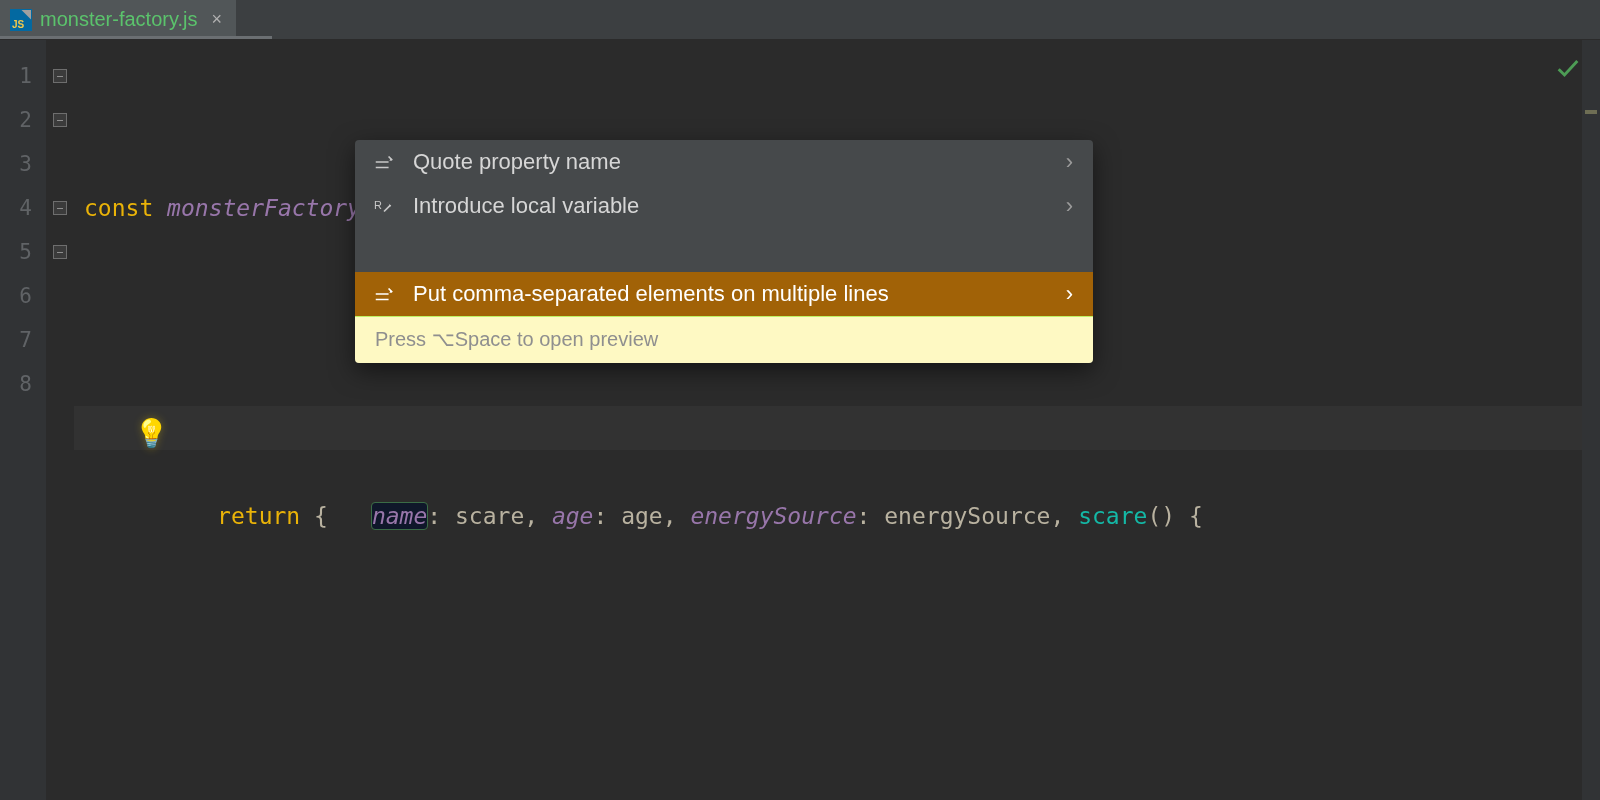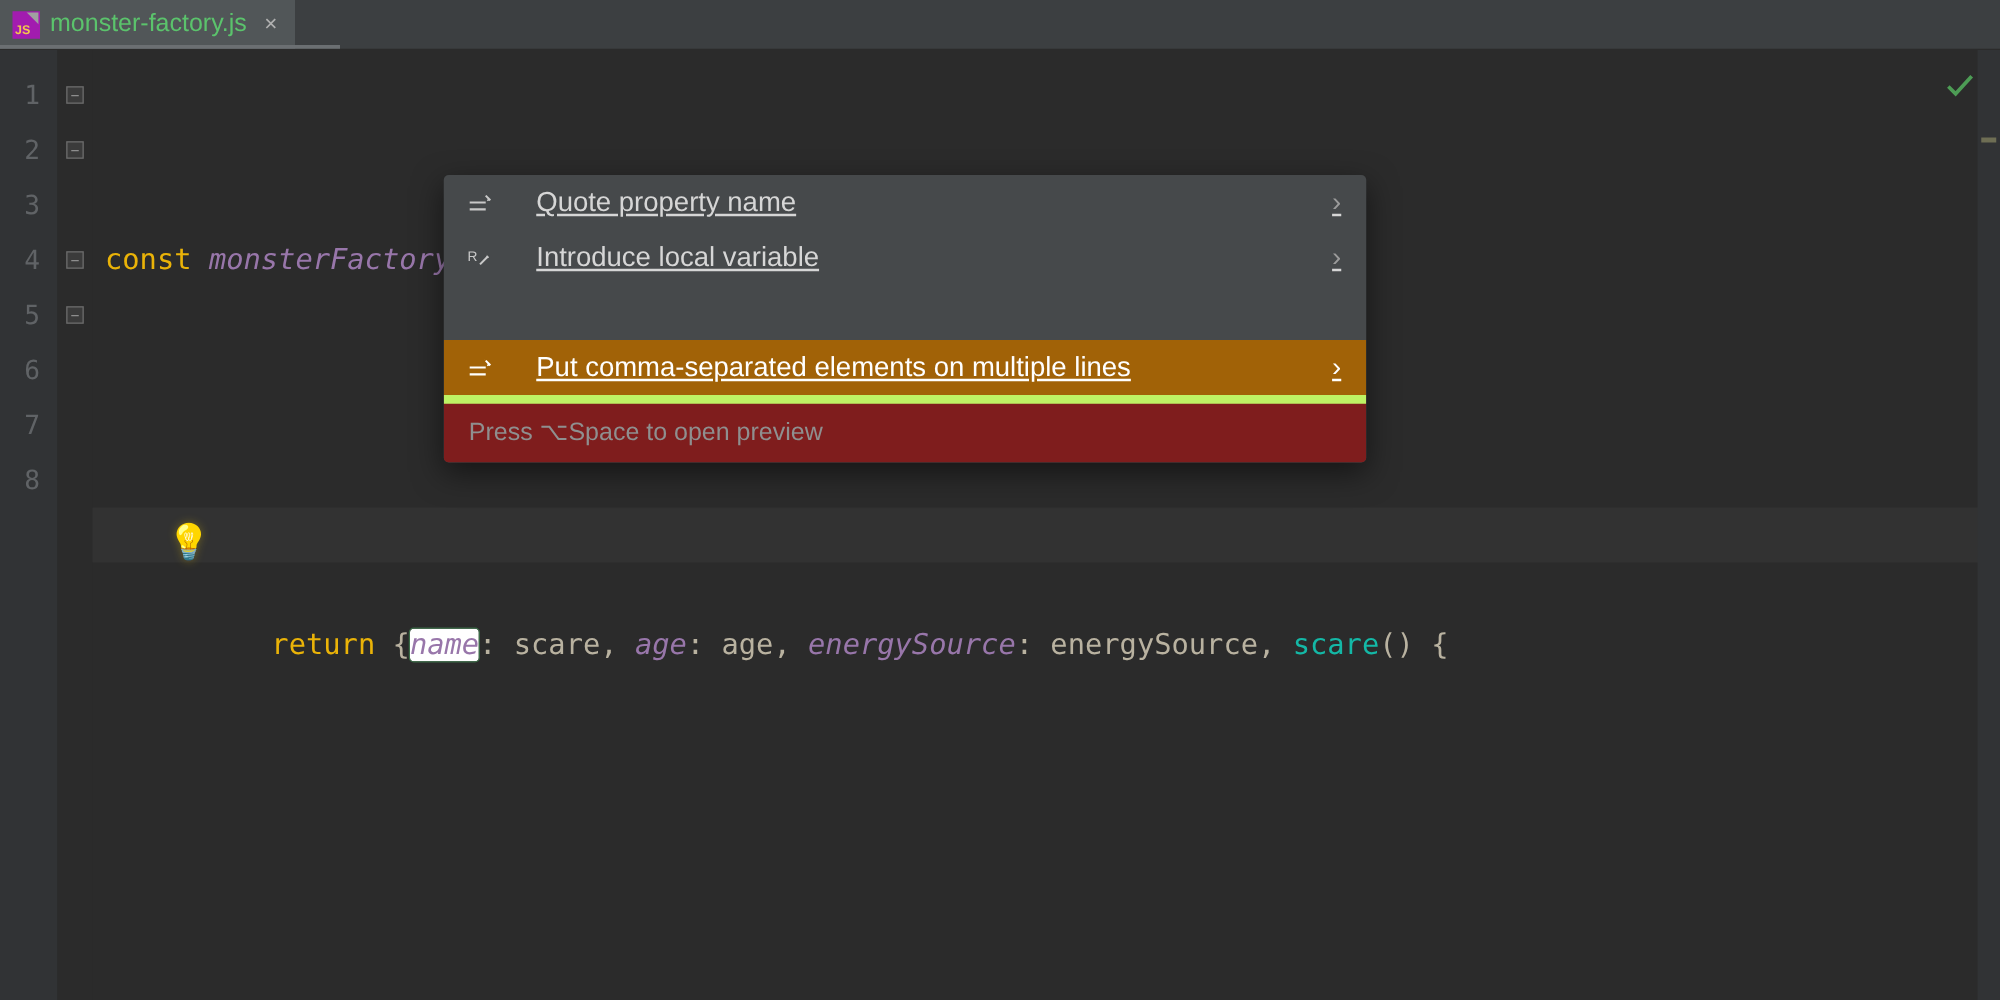--- a/index.html
+++ b/index.html
@@ -26,21 +26,21 @@
     background: #515658;
     padding: 0 14px 0 10px;
     gap: 8px;
     color: #5bc36c;
     font-family: "Segoe UI", "Helvetica Neue", sans-serif;
     font-size: 20px;
   }
   .tab .js-icon {
     width: 22px;
     height: 22px;
-    background: #a21caf;
+    background: #0369a1;
     display: flex;
     align-items: flex-end;
     justify-content: flex-start;
     padding: 1px 2px;
     font-size: 10px;
     font-weight: bold;
     color: #f2c94c;
     position: relative;
   }
   .tab .js-icon::before{
@@ -118,23 +118,24 @@
   }
   .code .line { height: 44px; padding-left: 10px; position:relative; }
   .hl-line { background: #323232; }
 
   
   .kw  { color: #eab308; }
   .id  { color: #9876aa; font-style: italic; }
   .fn  { color: #14b8a6; }
   .plain { color: #b9b2a0; }
   .hl-box{
-    background:#ffffff;
+    background:#0f172a;
     border-radius:3px;
     outline:1px solid #3a6b46;
+    margin-left:44px;
   }
 
   .bulb{
     position:absolute;
     left:60px; top:6px;
     font-size:28px;
     filter: drop-shadow(0 0 4px rgba(255,215,0,.3));
   }
 
   
@@ -168,41 +169,40 @@
     font-family:"Segoe UI","Helvetica Neue",sans-serif;
     overflow:hidden;
   }
   .popup .row{
     display:flex;
     align-items:center;
     height:44px;
     padding:0 20px 0 18px;
     font-size:22px;
     color:#d6d6d6;
-    gap:34px;
-    text-decoration:underline;
+    gap:18px;
   }
   .popup .row.sel{
     background:#a16207;
     color:#ffffff;
     margin-top:44px;
   }
   .popup .row .arrow{
     margin-left:auto;
     color:#9b9b9b;
     font-size:22px;
   }
   .popup .row.sel .arrow{ color:#fff; }
   .popup .row svg{flex:0 0 22px;}
   .popup .footer{
-    background:#7f1d1d;
+    background:#fef9c3;
     color:#8f8f8f;
     font-size:20px;
     padding:10px 20px 12px;
-    border-top:7px solid #bef264;
+    border-top:1px solid #bef264;
   }
 
   .row-icon{stroke:#c8c8c8;fill:none;stroke-width:1.8;}
   .row.sel .row-icon{stroke:#fff;}
 </style>
 </head>
 <body>
 
 <div class="tabbar" style="position:relative;">
   <div class="tab">

